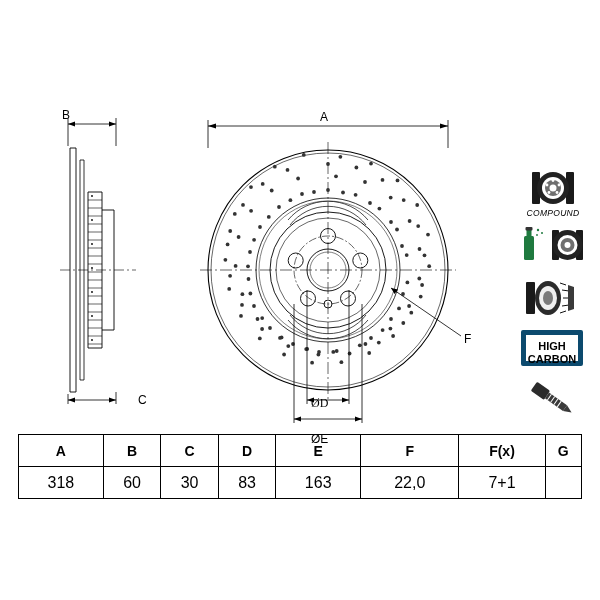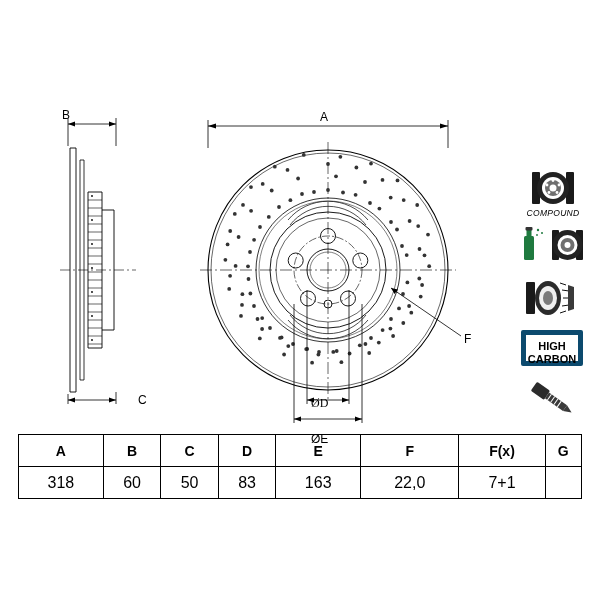--- a/index.html
+++ b/index.html
@@ -372,21 +372,21 @@
         <th>E</th>
         <th>F</th>
         <th>F(x)</th>
         <th>G</th>
       </tr>
     </thead>
     <tbody>
       <tr>
         <td>318</td>
         <td>60</td>
-        <td>50</td>
+        <td>30</td>
         <td>83</td>
         <td>163</td>
         <td>22,0</td>
         <td>7+1</td>
         <td></td>
       </tr>
     </tbody>
   </table>
 
 </div>

